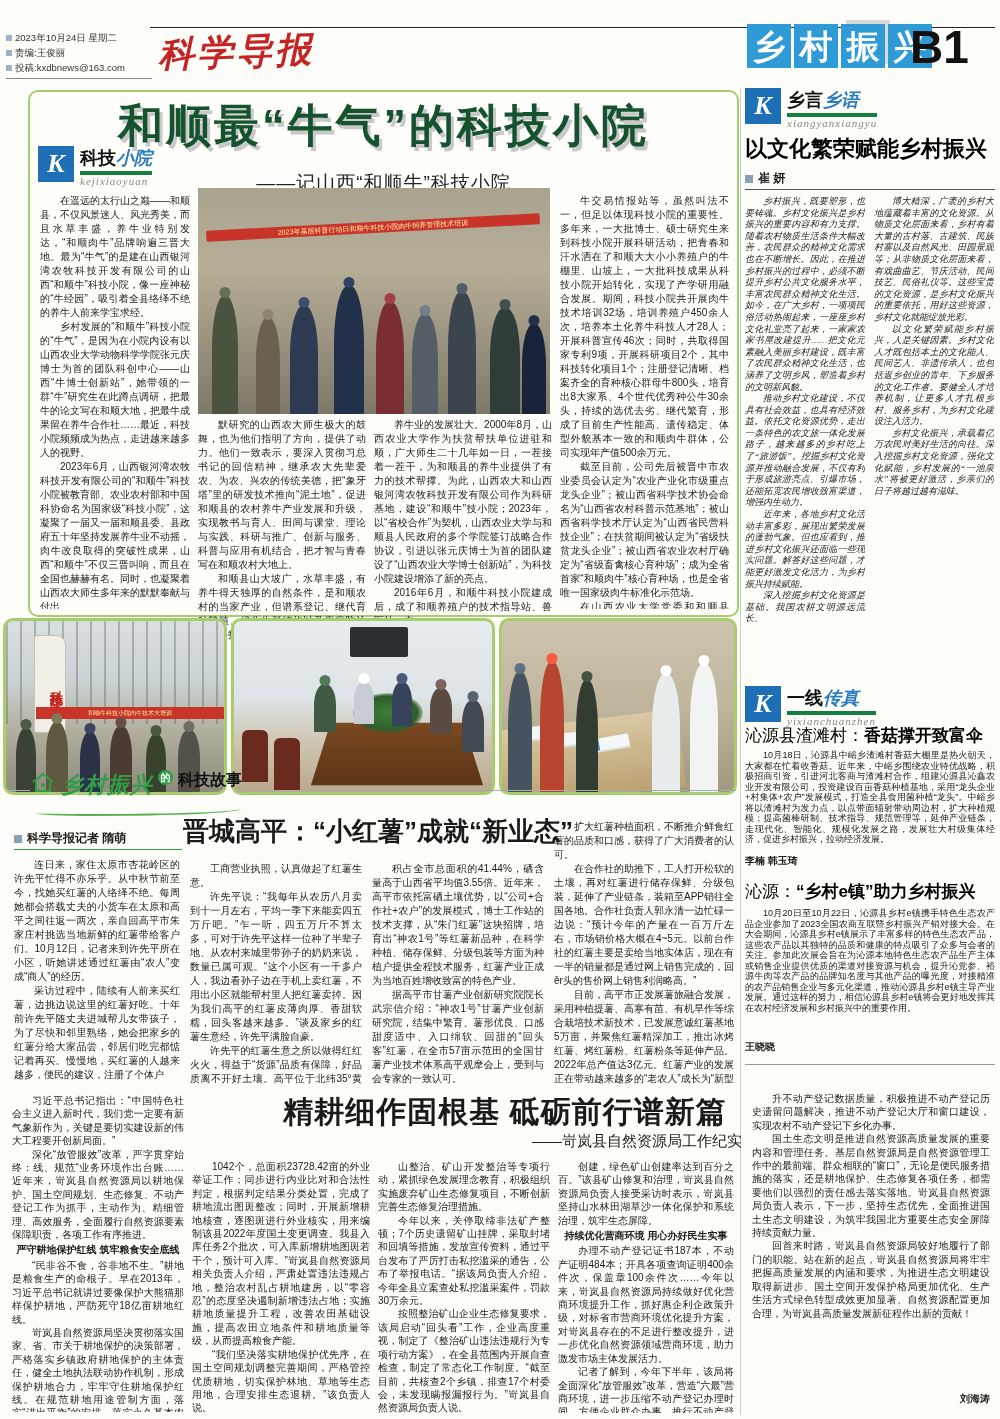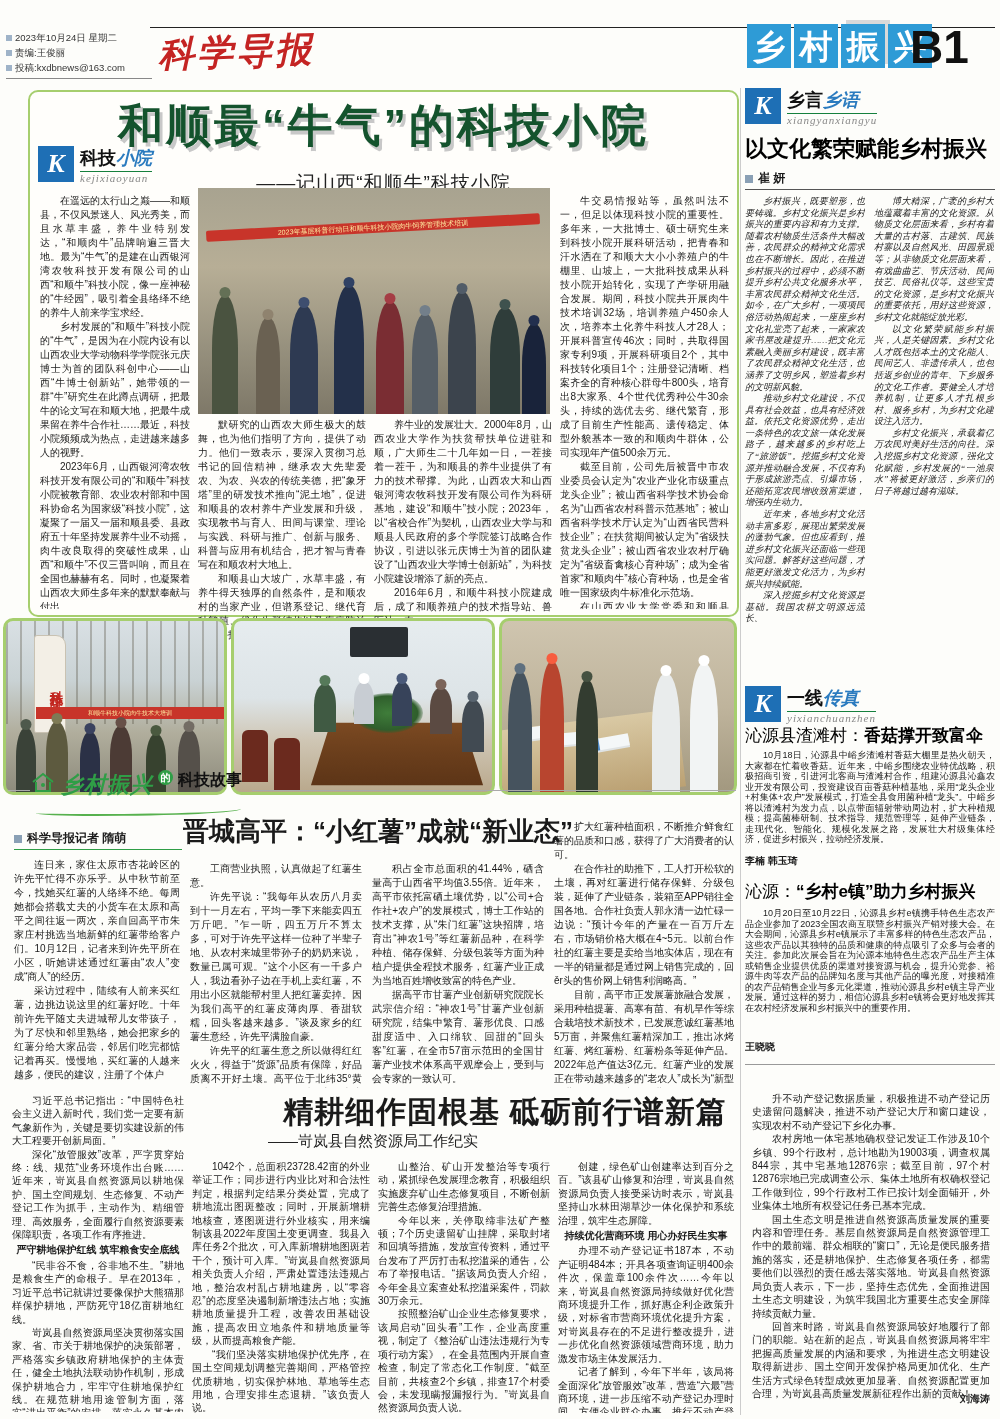--- a/index.html
+++ b/index.html
@@ -17,21 +17,21 @@
   .page-no{position:absolute;left:910px;top:20px;font-size:46px;font-weight:bold;color:#111;}
   
   .col{font-size:10px;line-height:14px;text-align:justify;overflow:hidden;}
   .col p{margin:0;text-indent:2em;}
   .subhd{font-weight:bold;text-align:center;margin:2px 0;}
   .sig{text-align:right;font-weight:bold;}
   .kai{font-family:"Liberation Serif",serif;font-style:italic;color:#222;}
   
   .ktag{position:absolute;display:flex;align-items:flex-start;gap:6px;}
   .ksq{width:36px;height:36px;background:#1e6fb5;color:#fff;font-family:"Liberation Serif",serif;font-style:italic;font-weight:bold;font-size:26px;text-align:center;line-height:36px;flex:0 0 auto;}
-  .ktit{font-size:18px;font-weight:bold;color:#111;white-space:nowrap;border-bottom:1px solid #15803d;padding-bottom:1px;}
+  .ktit{font-size:18px;font-weight:bold;color:#111;white-space:nowrap;border-bottom:4px solid #15803d;padding-bottom:1px;}
   .ktit .blue{color:#2b7bbf;font-family:"Liberation Serif",serif;font-style:italic;}
   .kpy{font-family:"Liberation Serif",serif;font-style:italic;font-size:11px;color:#888;letter-spacing:1px;}
   
   .main-box{position:absolute;left:28px;top:90px;width:707px;height:523px;border:2px solid #a6ce6e;border-radius:10px;background:#fffefb;}
   .main-headline{position:absolute;left:0;right:0;top:4px;text-align:center;font-size:45px;font-weight:bold;letter-spacing:3px;color:#14532d;text-shadow:3px 4px 0 #c8c8c8;white-space:nowrap;}
   .main-subhead{position:absolute;left:0;right:0;top:78px;text-align:center;font-size:19px;color:#222;letter-spacing:1px;}
   .main-body{position:absolute;left:10px;right:8px;top:102px;bottom:6px;display:flex;gap:8px;}
   .main-body .col{height:100%;}
   .mc1{width:150px;} .mc2{width:168px;padding-top:224px;} .mc3{width:178px;padding-top:224px;} .mc4{flex:1;}
   .main-photo{position:absolute;left:168px;top:96px;width:352px;height:226px;overflow:hidden;background:linear-gradient(180deg,#a8a390 0%,#b7ae96 35%,#97917e 70%,#7e7868 100%);}
@@ -67,21 +67,21 @@
   .gtag{position:absolute;left:30px;top:770px;display:flex;align-items:flex-start;gap:5px;height:38px;}
   .gtag .house{flex:0 0 auto;}
   .gtag .t1{font-family:"Liberation Serif",serif;font-style:italic;font-weight:bold;font-size:22px;color:#2f9e46;letter-spacing:1px;}
   .gtag .de{width:15px;height:15px;border-radius:50%;background:#2f9e46;color:#fff;font-size:10px;line-height:15px;text-align:center;font-weight:bold;}
   .gtag .t2{font-size:16px;font-weight:bold;color:#111;}
   .gswoosh{position:absolute;left:36px;top:806px;width:205px;height:8px;border-bottom:2px solid #57b14e;border-radius:0 0 100% 40%;}
   .gp-hl{position:absolute;left:183px;top:814px;width:376px;text-align:center;font-size:26px;font-weight:bold;white-space:nowrap;}
   .gp-byline-rule{position:absolute;left:14px;top:849px;width:168px;border-top:1px solid #2f9e46;}
   
   .kl-hl{position:absolute;left:268px;top:1092px;width:474px;text-align:center;font-size:30px;font-weight:bold;letter-spacing:1px;white-space:nowrap;}
-  .kl-sub{position:absolute;left:268px;top:1132px;width:474px;text-align:left;font-size:15px;color:#222;}
+  .kl-sub{position:absolute;left:268px;top:1132px;width:474px;text-align:right;font-size:15px;color:#222;}
 </style>
 </head>
 <body>
 
 <div class="top-rule"></div>
 <div class="mast-info">
   <div class="ln">
       <span class="bq"></span>
       <span>2023年10月24日 星期二</span>
     </div>
@@ -312,17 +312,16 @@
       <p>创建，绿色矿山创建率达到百分之百。”该县矿山修复和治理，岢岚县自然资源局负责人接受采访时表示，岢岚县坚持山水林田湖草沙一体化保护和系统治理，筑牢生态屏障。</p>
     </div>
   <div class="subhd">持续优化营商环境  用心办好民生实事</div>
   <div>
       <p>办理不动产登记证书187本，不动产证明484本；开具各项查询证明400余件次，保盖章100余件次……今年以来，岢岚县自然资源局持续做好优化营商环境提升工作，抓好惠企利企政策升级，对标省市营商环境优化提升方案，对岢岚县存在的不足进行整改提升，进一步优化自然资源领域营商环境，助力激发市场主体发展活力。</p>
       <p>记者了解到，今年下半年，该局将全面深化“放管服效”改革，营造“六最”营商环境，进一步压缩不动产登记办理时间，方便企业群众办事，推行不动产登记、交易和缴税缴费“一窗受理、并行办理”，推行延时办公，优化“互联网+不动产登记”，全面实现“交房即交证”，提</p>
     </div>
 </div>
 <div class="col abs" style="left:752px;top:1092px;width:238px;height:312px;line-height:13.4px;">
     <p>升不动产登记数据质量，积极推进不动产登记历史遗留问题解决，推进不动产登记大厅和窗口建设，实现农村不动产登记下乡化办事。</p>
-    <p>农村房地一体宅基地确权登记发证工作涉及10个乡镇、99个行政村，总计地勘为19003项，调查权属844宗，其中宅基地12876宗；截至目前，97个村12876宗地已完成调查公示、集体土地所有权确权登记工作做到位，99个行政村工作已按计划全面铺开，外业集体土地所有权登记任务已基本完成。</p>
     <p>国土生态文明是推进自然资源高质量发展的重要内容和管理任务。基层自然资源局是自然资源管理工作中的最前端、群众相联的“窗口”，无论是便民服务措施的落实，还是耕地保护、生态修复各项任务，都需要他们以强烈的责任感去落实落地。岢岚县自然资源局负责人表示，下一步，坚持生态优先，全面推进国土生态文明建设，为筑牢我国北方重要生态安全屏障持续贡献力量。</p>
     <p>回首来时路，岢岚县自然资源局较好地履行了部门的职能。站在新的起点，岢岚县自然资源局将牢牢把握高质量发展的内涵和要求，为推进生态文明建设取得新进步、国土空间开发保护格局更加优化、生产生活方式绿色转型成效更加显著、自然资源配置更加合理，为岢岚县高质量发展新征程作出新的贡献！</p>
   </div>
 <div class="col abs sig" style="left:752px;top:1392px;width:238px;height:16px;">刘海涛</div>
 
 </body></html>

